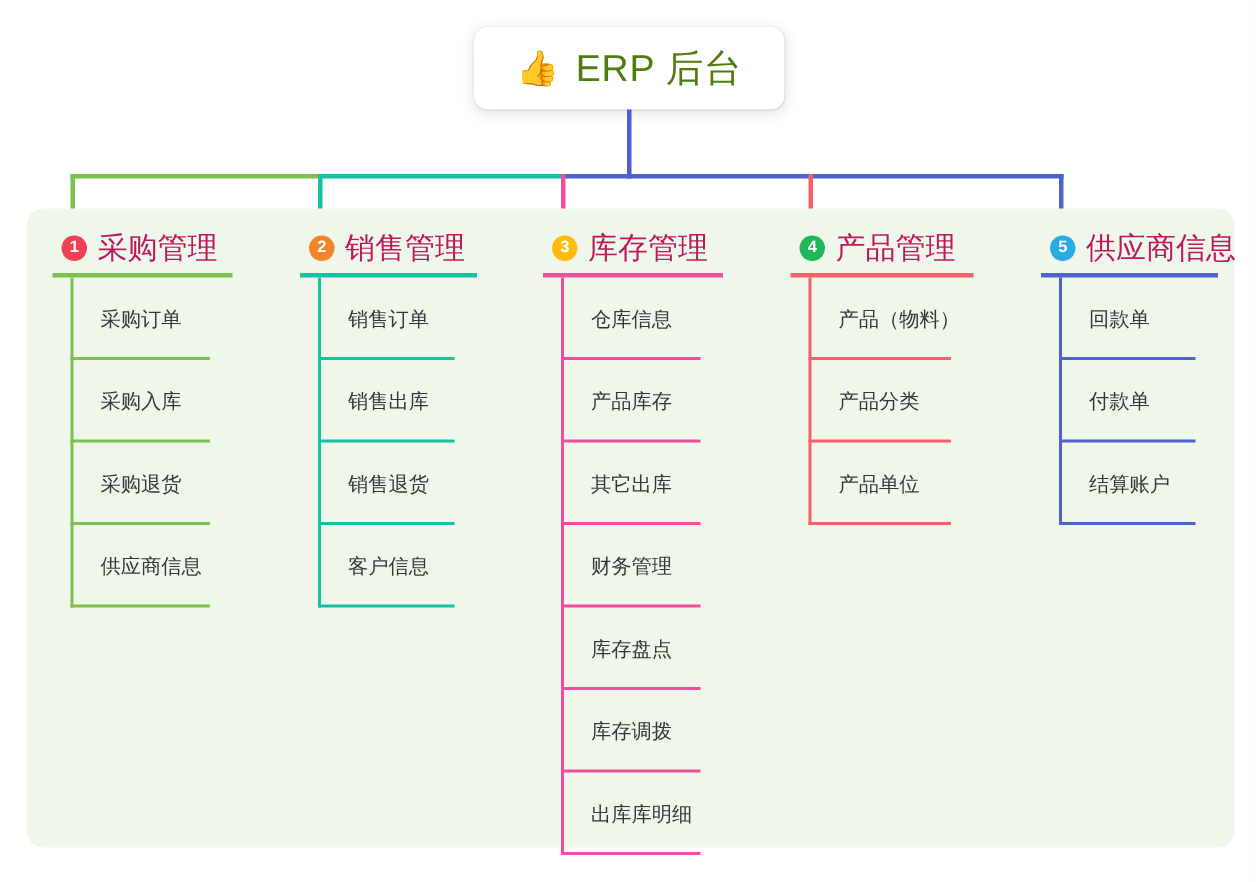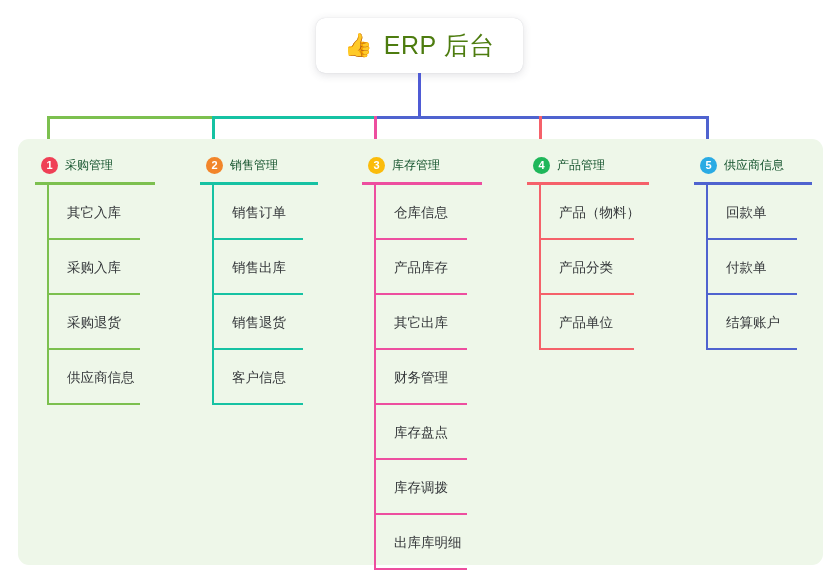--- a/index.html
+++ b/index.html
@@ -48,21 +48,21 @@
     display:flex; align-items:center; gap:7px;
     height:28px; padding-left:6px;
     white-space:nowrap;
   }
   .badge{
     width:17px;height:17px;border-radius:50%;
     color:#fff;font-size:11px;line-height:17px;
     text-align:center;font-weight:bold;
     flex:0 0 auto;
   }
-  .col-title{ font-size:12px; color:#14532d; }
+  .col-title{ font-size:20px; color:#be185d; }
   .head-rule{ height:3px; margin-top:3px; }
 
   .items{ position:relative; padding-top:0; }
   .spine{
     position:absolute; left:12px; top:0; width:2px;
   }
   .item{
     position:relative;
     height:55px;
     margin-left:12px;
@@ -102,21 +102,21 @@
   <div id="columns-host">
       <div class="col" style="left: 17px; top: 12px; width: 140px;">
         <div class="col-head">
           <span class="badge" style="background: rgb(239, 64, 86);">1</span>
           <span class="col-title">采购管理</span>
         </div>
         <div class="head-rule" style="background: rgb(124, 192, 79); width: 120px;"></div>
         <div class="items">
           <div class="spine" style="background: rgb(124, 192, 79); height: 220px;"></div>
           <div class="item">
-            <span class="item-label">其它入库</span>
+            <span class="item-label">采购订单</span>
             <div class="item-rule" style="background: rgb(124, 192, 79); width: 93px;"></div>
           </div>
           <div class="item">
             <span class="item-label">采购入库</span>
             <div class="item-rule" style="background: rgb(124, 192, 79); width: 93px;"></div>
           </div>
           <div class="item">
             <span class="item-label">采购退货</span>
             <div class="item-rule" style="background: rgb(124, 192, 79); width: 93px;"></div>
           </div>

